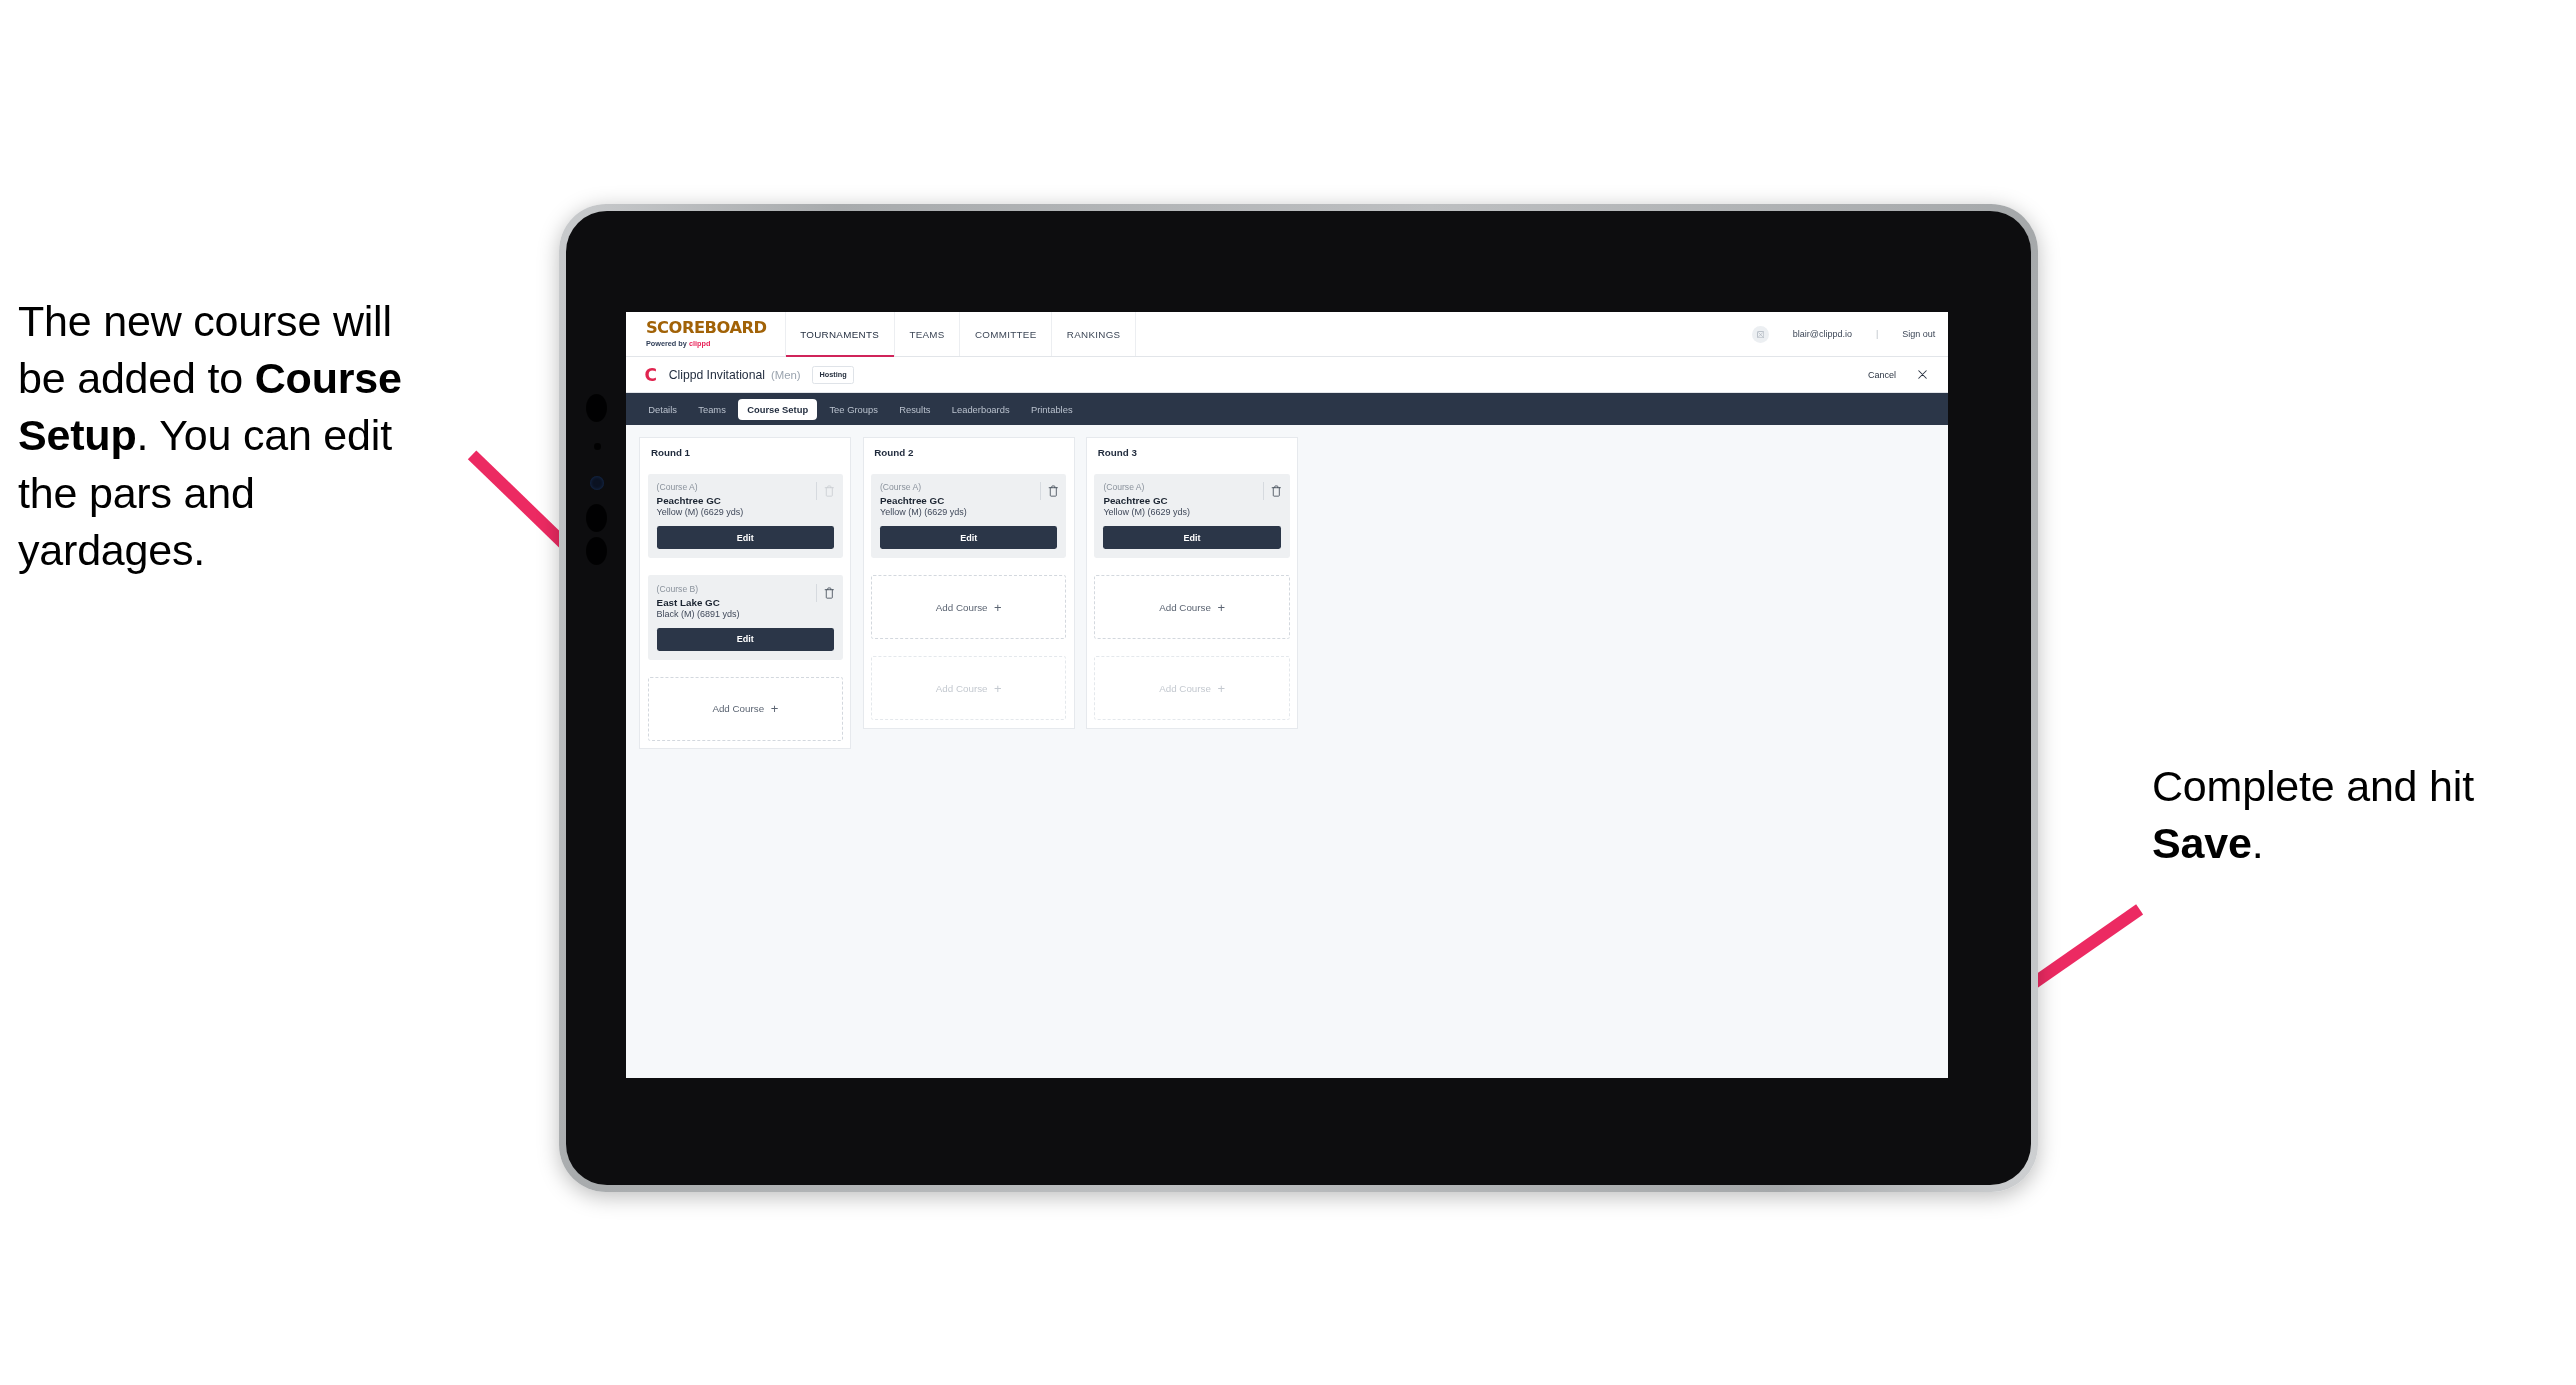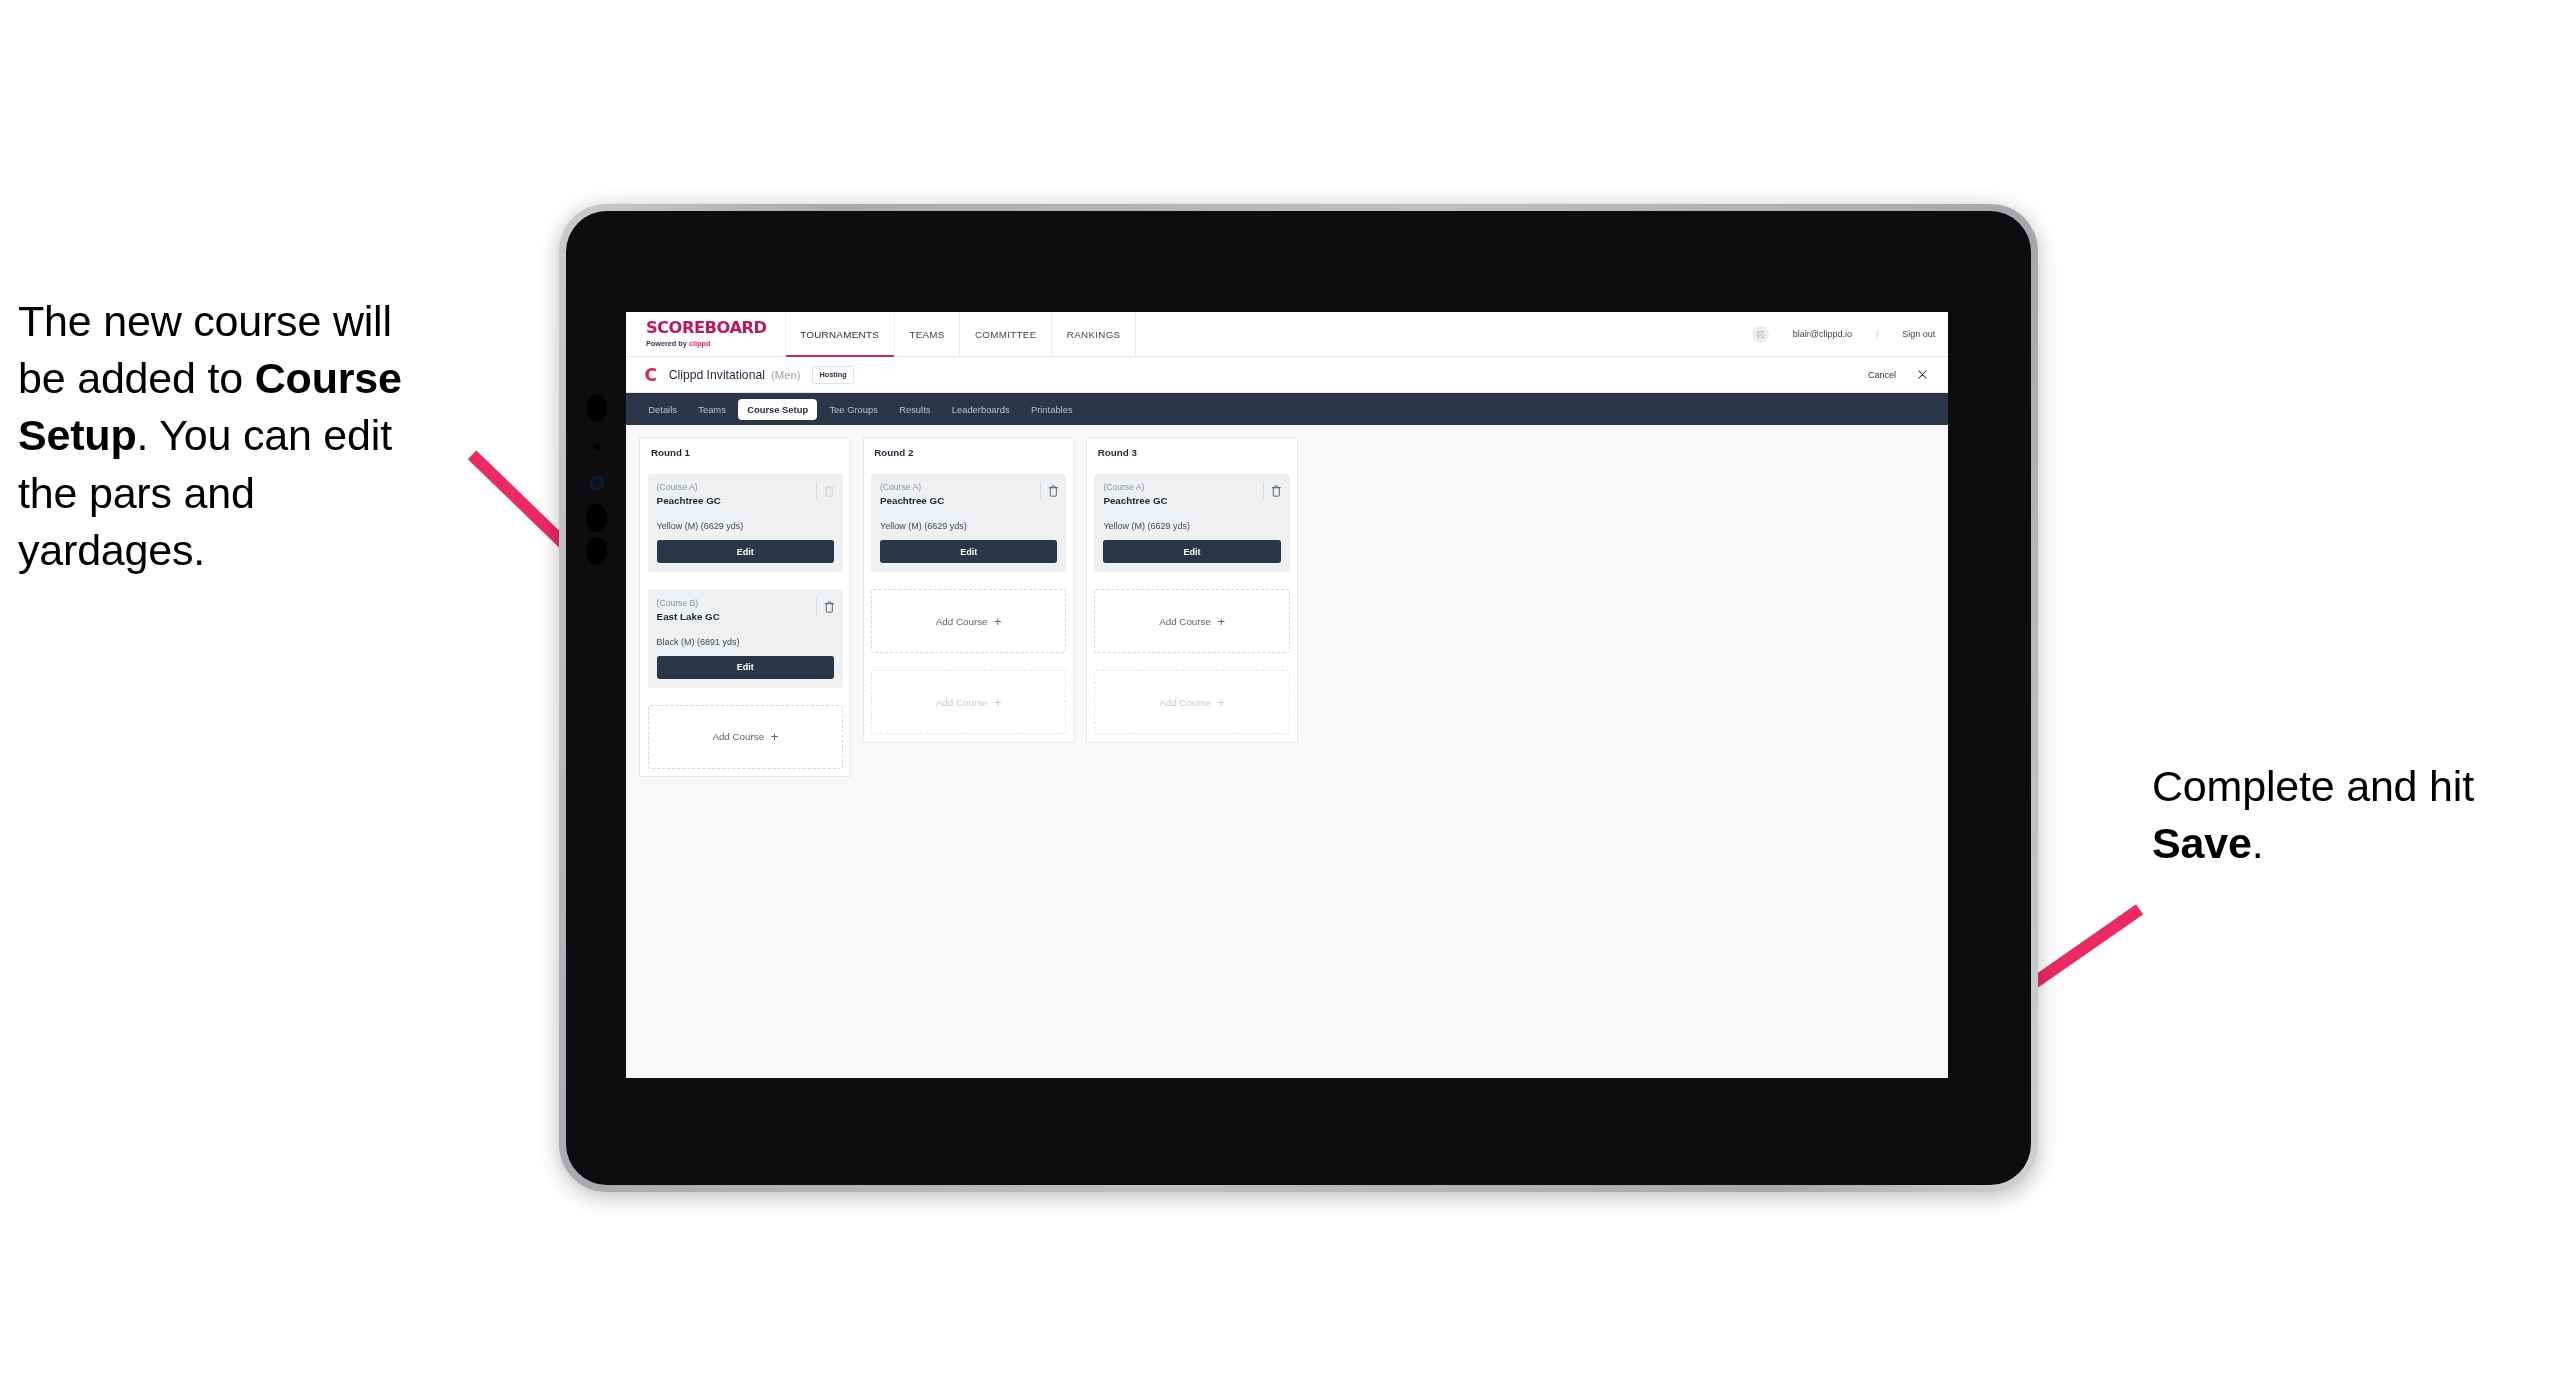--- a/index.html
+++ b/index.html
@@ -64,21 +64,21 @@
   .topnav {
     height: 45px; background:#fff;
     display:flex; align-items:stretch;
     border-bottom: 0.8px solid #e2e5e9;
     position: relative;
   }
   .brand { display:flex; flex-direction:column; justify-content:center; padding: 0 18px 0 19.6px; }
   .brand-title {
     font-family: "DejaVu Sans", sans-serif;
     font-weight: 700; font-size: 16.3px; letter-spacing: -0.5px;
-    color: #be185d; line-height: 1;
+    color: #a16207; line-height: 1;
   }
   .brand-sub { font-size: 7.3px; color:#32405a; margin-top:2.4px; font-weight:600; }
   .brand-sub .clippd { color:#e8255a; font-weight:800; }
   .navitem {
     display:flex; align-items:center; padding: 0 14.7px;
     font-size: 9.8px; color:#3d4757; letter-spacing:0.3px;
     border-left: 0.8px solid #eceef1;
     position: relative; cursor: pointer;
   }
   .navitem.active { color:#1f2a3c; }
@@ -138,21 +138,21 @@
   .round-body {
     background:#fff; border:0.8px solid #e6e9ed; border-top:none;
     padding: 7.3px; display:flex; flex-direction:column; gap: 17px;
   }
   .course-card {
     background:#eef0f2; border-radius:2.4px; padding: 8.2px 9px 9px 9px;
     position: relative;
   }
   .cc-label { font-size: 8.6px; color:#8a929c; }
   .cc-name  { font-size: 9.8px; color:#1b2431; font-weight:700; margin-top: 3.3px; }
-  .cc-tee   { font-size: 9px; color:#40495a; margin-top: 15px; }
+  .cc-tee   { font-size: 9px; color:#40495a; margin-top: 1px; }
   .cc-actions {
     position:absolute; right: 8.2px; top: 8.2px;
     display:flex; align-items:center; gap: 7.3px;
   }
   .cc-divider { width:0.8px; height:18px; background:#d6dadf; }
   .trash { width:10.6px; height:12.2px; cursor:pointer; }
   .trash.dim { opacity: .28; }
   .edit-btn {
     margin-top: 9px; background:#2b3648; color:#fff; border-radius:2.4px;
     text-align:center; font-size: 9px; font-weight:600; padding: 6.5px 0; cursor:pointer;

